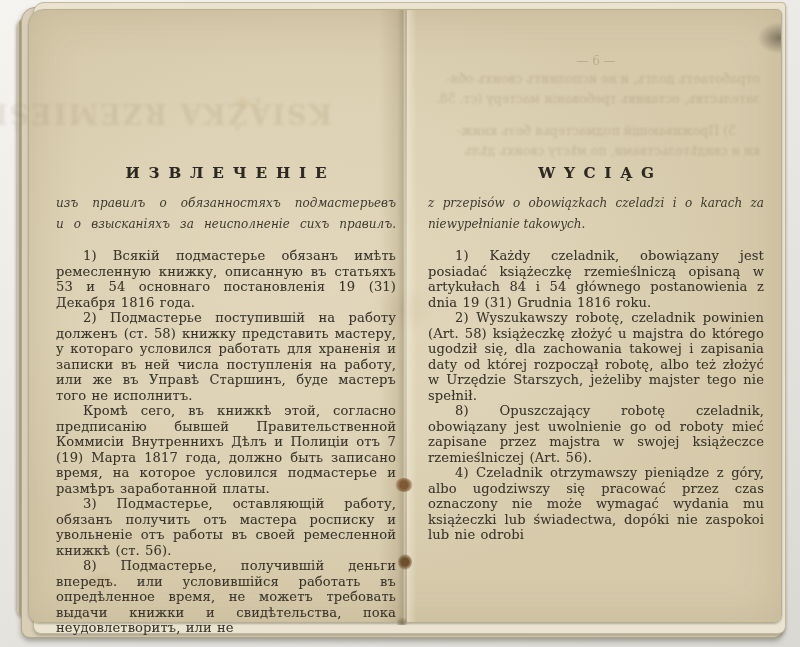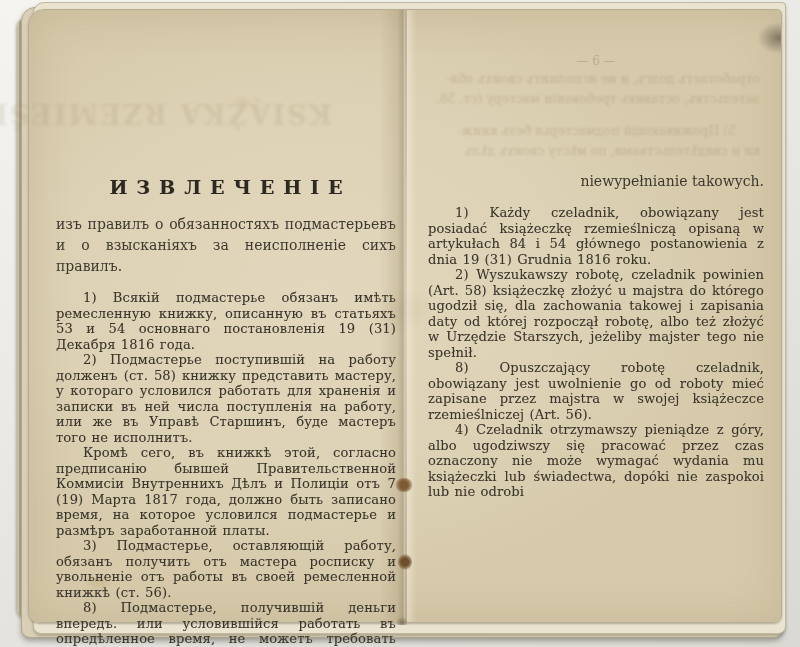--- a/index.html
+++ b/index.html
@@ -44,27 +44,27 @@
     background:radial-gradient(circle at 50% 50%, #6e4e2c 0 35%, rgba(110,78,44,.5) 60%, rgba(110,78,44,0) 78%);}
   .bottom-notch{position:absolute;left:368px;bottom:-3px;width:10px;height:9px;
     background:radial-gradient(circle at 50% 80%, rgba(90,74,48,.6), rgba(90,74,48,0) 75%);}
 
   
   .page{position:absolute;top:0;height:100%;color:#3a352c;}
   .left-page{left:27px;width:340px;}
   .right-page{left:399px;width:336px;}
   .page-inner{padding-top:150px;}
 
-  .page-title{margin:16px;text-align:center;font-size:19px;font-weight:bold;
+  .page-title{margin:4px;text-align:center;font-size:15px;font-weight:bold;
     color:#2c2922;letter-spacing:9px;padding-left:9px;
     text-shadow:.4px .4px 0 rgba(44,41,34,.35);}
-  .subtitle{margin-top:11px;font-size:14px;line-height:21px;
+  .subtitle{margin-top:11px;font-style:italic;font-size:12px;line-height:21px;
     color:#3e392f;}
   .sub-just{text-align:justify;text-align-last:justify;}
-  .sub-center{text-align:right;}
+  .sub-center{text-align:left;}
 
   .body-text{margin-top:13px;font-size:13px;line-height:15.5px;
     text-align:justify;word-spacing:1px;letter-spacing:.15px;
     text-shadow:.3px .3px 0 rgba(58,50,35,.22);}
   .body-text p{margin:0;text-indent:27px;}
 
   
   .ghost-cover-title{position:absolute;left:8px;top:88px;width:268px;
     transform:rotate(180deg);text-align:center;font-weight:bold;font-size:27px;
     letter-spacing:2px;color:#93865e;opacity:.17;filter:blur(1.4px);white-space:nowrap;}
@@ -108,21 +108,23 @@
 
     <div class="page right-page" lang="pl">
       <div class="ghost-page-number">— 6 —</div>
       <div class="ghost-block" lang="ru">
           <p>отработаетъ долгъ, и не исполнитъ своихъ обя-</p>
           <p>зательствъ, оставивъ требованіи мастеру (ст. 58.</p>
           <p>5) Проживающій подмастерья безъ книж-</p>
           <p>ки и свидѣтельствами, по мѣсту своихъ дѣлъ</p>
         </div>
       <div class="page-inner">
+        <h1 class="page-title">WYCIĄG</h1>
         <div class="subtitle">
+          <div class="sub-just">z przepisów o obowiązkach czeladzi i o karach za</div>
           <div class="sub-center">niewypełnianie takowych.</div>
         </div>
         <div class="body-text">
             <p>1) Każdy czeladnik, obowiązany jest posiadać książeczkę rzemieślniczą opisaną w artykułach 84 i 54 głównego postanowienia z dnia 19 (31) Grudnia 1816 roku.</p>
             <p>2) Wyszukawszy robotę, czeladnik powinien (Art. 58) książeczkę złożyć u majstra do którego ugodził się, dla zachowania takowej i zapisania daty od której rozpoczął robotę, albo też złożyć w Urzędzie Starszych, jeżeliby majster tego nie spełnił.</p>
             <p>8) Opuszczający robotę czeladnik, obowiązany jest uwolnienie go od roboty mieć zapisane przez majstra w swojej książeczce rzemieślniczej (Art. 56).</p>
             <p>4) Czeladnik otrzymawszy pieniądze z góry, albo ugodziwszy się pracować przez czas oznaczony nie może wymagać wydania mu książeczki lub świadectwa, dopóki nie zaspokoi lub nie odrobi</p>
           </div>
       </div>
     </div>

